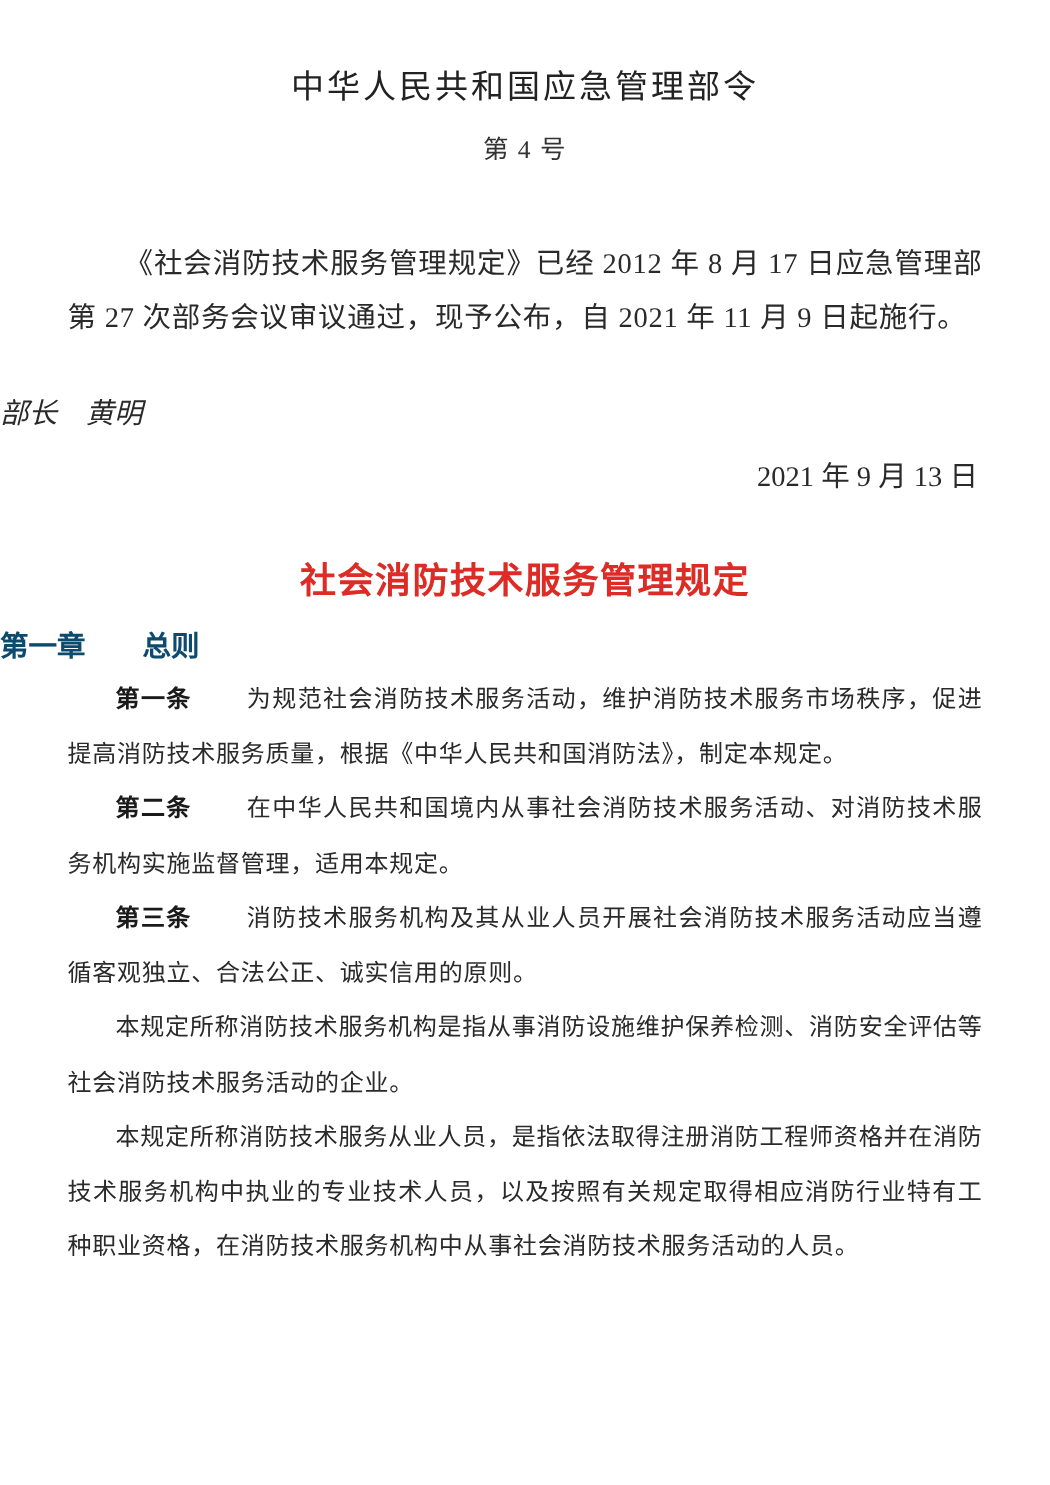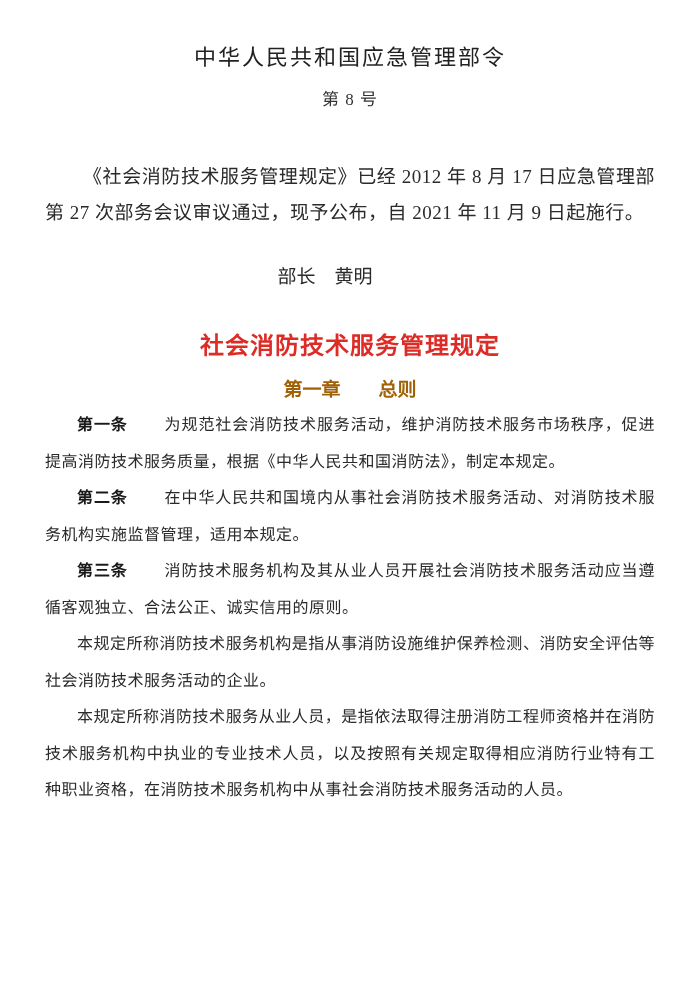--- a/index.html
+++ b/index.html
@@ -41,49 +41,49 @@
     font-size: 19px;
     line-height: 36px;
     text-align: justify;
     text-indent: 2em;
     letter-spacing: 0.5px;
     color: #2a2a2a;
   }
   .decree-signer {
     margin-top: 32px;
     padding-right: 50px;
-    text-align: center;
+    text-align: left;
     font-size: 19px;
     line-height: 28px;
     color: #2a2a2a;
+    font-style: italic;
   }
   .decree-date {
     margin-top: 14px;
     padding-right: 48px;
     text-align: right;
     font-size: 19px;
     line-height: 28px;
     color: #2a2a2a;
   }
   
   .regulation-title {
     margin: 40px 0 0 0;
     text-align: center;
     font-size: 24px;
     line-height: 30px;
     font-weight: bold;
     letter-spacing: 1px;
   }
   .chapter-heading {
     margin-top: 16px;
-    text-align: center;
     font-size: 19px;
     line-height: 26px;
     font-weight: bold;
-    color: #a16207;
+    color: #0c4a6e;
   }
   .article-body {
     margin: 4px 45px 0 45px;
   }
   .article-body p {
     margin: 0;
     font-size: 16px;
     line-height: 36.5px;
     text-align: justify;
     text-indent: 2em;
@@ -99,26 +99,27 @@
     display: none;
   }
 </style>
 </head>
 <body>
 
 <div class="page">
 
   <h1 class="decree-title">中华人民共和国应急管理部令</h1>
 
-  <div class="decree-number">第 8 号</div>
+  <div class="decree-number">第 4 号</div>
 
   <p class="decree-announcement">《社会消防技术服务管理规定》已经 2012 年 8 月 17 日应急管理部第 27 次部务会议审议通过，现予公布，自 2021 年 11 月 9 日起施行。</p>
 
   <div class="decree-signer">部长　黄明</div>
 
+  <div class="decree-date">2021 年 9 月 13 日</div>
 
   <h2 class="regulation-title" style="color: rgb(221, 43, 38); font-family: Liberation Serif, serif;">社会消防技术服务管理规定</h2>
 
   <div class="chapter-heading">第一章　　总则</div>
 
   <div class="article-body">
 
     <p><b class="art-label">第一条</b><span>为规范社会消防技术服务活动，维护消防技术服务市场秩序，促进提高消防技术服务质量，根据《中华人民共和国消防法》，制定本规定。</span></p>
 
     <p><b class="art-label">第二条</b><span>在中华人民共和国境内从事社会消防技术服务活动、对消防技术服务机构实施监督管理，适用本规定。</span></p>

